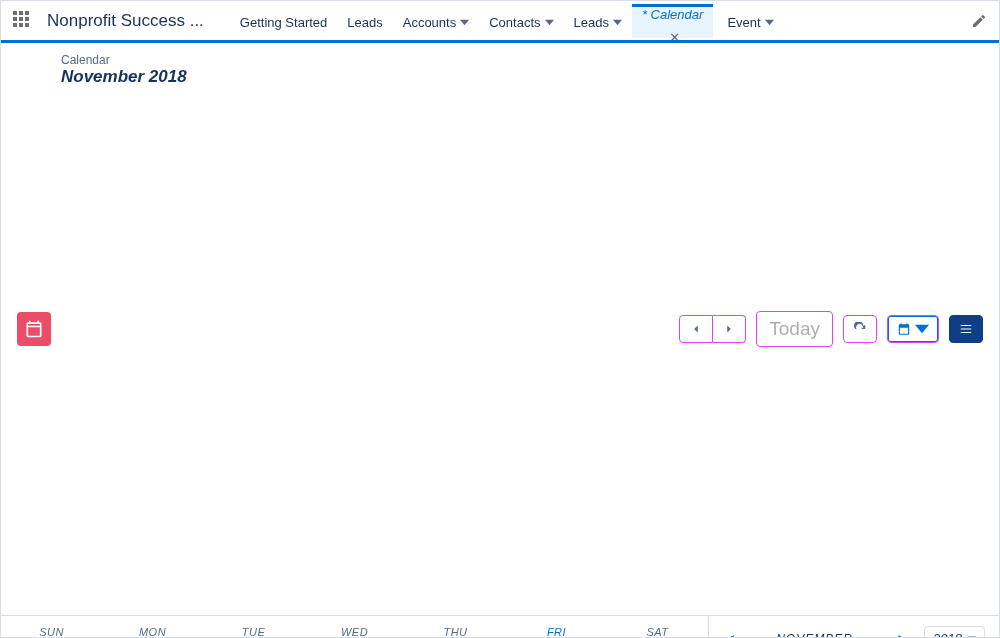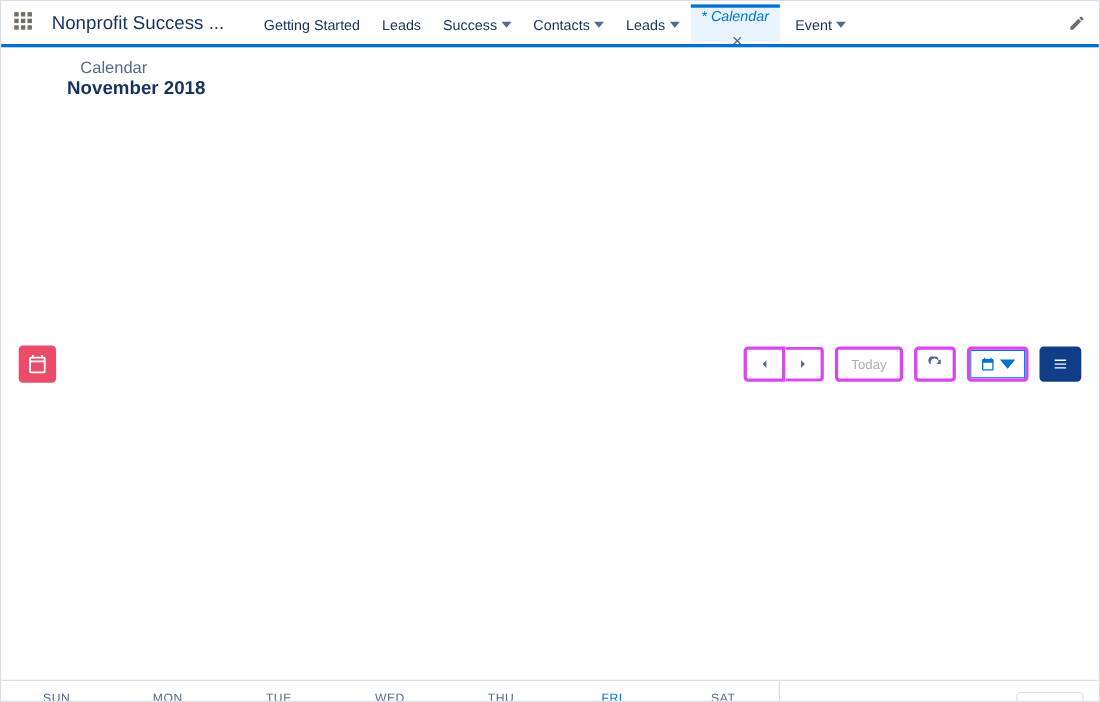--- a/index.html
+++ b/index.html
@@ -16,36 +16,36 @@
 .nav-tab svg { width: 9px; height: 9px; }
 .nav-tab .close { margin-left: 4px; font-style: normal; color: #54698d; }
 .more { margin-left: 4px; }
 .edit-pencil { margin-left: auto; width: 16px; height: 16px; color: #706e6b; cursor: pointer; }
 
 
 .page-header { display: flex; align-items: center; padding: 10px 16px; border-bottom: 1px solid #d8dde6; gap: 10px; }
 .cal-icon { width: 34px; height: 34px; background: #eb4c6a; border-radius: 4px; display: flex; align-items: center; justify-content: center; }
 .cal-icon svg { width: 20px; height: 20px; fill: #fff; }
 .page-title-block { flex-direction: column; display: flex; }
-.page-title-block .sub { font-size: 15px; color: #54698d; margin-left: 12px; }
+.page-title-block .sub { font-size: 12px; color: #54698d; }
 .page-title-block .main { font-size: 17px; font-weight: 600; }
 .header-right { margin-left: auto; display: flex; align-items: center; gap: 10px; }
-.btn { border: 3px solid #d946ef; background: #fff; border-radius: 4px; padding: 6px 12px; font-size: 12px; color: #0070d2; cursor: pointer; display: inline-flex; align-items: center; gap: 4px; }
+.btn { border: 1px solid #d946ef; background: #fff; border-radius: 4px; padding: 6px 12px; font-size: 19px; color: #0070d2; cursor: pointer; display: inline-flex; align-items: center; gap: 4px; }
 .btn.disabled { color: #b0adab; cursor: default; }
 .btn-group { display: flex; }
 .btn-group .btn { border-radius: 0; }
 .btn-group .btn:first-child { border-radius: 4px 0 0 4px; }
 .btn-group .btn:last-child { border-radius: 0 4px 4px 0; border-left: none; }
 .btn.icon-only { padding: 6px 9px; }
 .btn.selected { box-shadow: inset 0 0 0 1px #0070d2; }
 .btn.primary-dark { background: #0f3d86; color: #fff; border-color: #0f3d86; }
 .btn svg { width: 14px; height: 14px; }
 
 
-.main { display: flex; height: calc(638px - 42px - 58px); }
+.main { display: flex; height: calc(638px - 42px - 58px); font-style: italic; }
 .cal-grid-wrap { flex: 1; display: flex; flex-direction: column; border-right: 1px solid #d8dde6; }
 .dow-row { display: grid; grid-template-columns: repeat(7, 1fr); }
 .dow { text-align: center; padding: 10px 0; font-size: 11px; color: #54698d; letter-spacing: 0.5px; }
 .dow.active { color: #0070d2; }
 
 
 .sidebar { width: 290px; padding: 10px 14px; overflow-y: auto; }
 .mini-head { display: flex; align-items: center; justify-content: center; gap: 18px; margin-bottom: 8px; }
 .mini-head .arrow { color: #0070d2; cursor: pointer; font-size: 12px; }
 .mini-head .month { font-size: 12px; letter-spacing: 1px; color: #16325c; flex: 1; text-align: center; }
@@ -68,21 +68,21 @@
   </div>
   <div class="app-title">Nonprofit Success ...</div>
   <div class="nav-tabs" id="nav-tabs">
       <div class="nav-tab">
         <span>Getting Started</span>
       </div>
       <div class="nav-tab">
         <span>Leads</span>
       </div>
       <div class="nav-tab">
-        <span>Success</span>
+        <span>Accounts</span>
         <svg viewBox="0 0 10 6">
           <path d="M0 0l5 6 5-6z" fill="#54698d"></path>
         </svg>
       </div>
       <div class="nav-tab">
         <span>Contacts</span>
         <svg viewBox="0 0 10 6">
           <path d="M0 0l5 6 5-6z" fill="#54698d"></path>
         </svg>
       </div>

